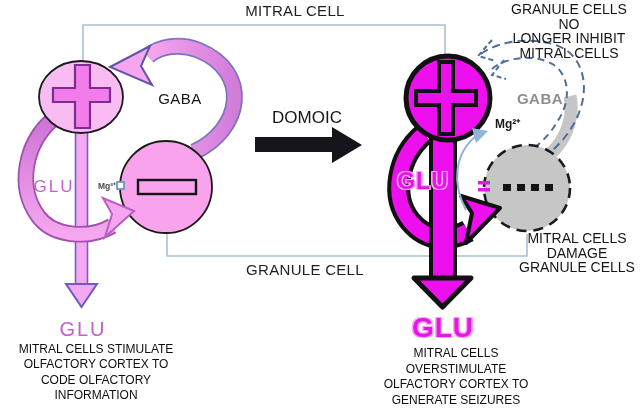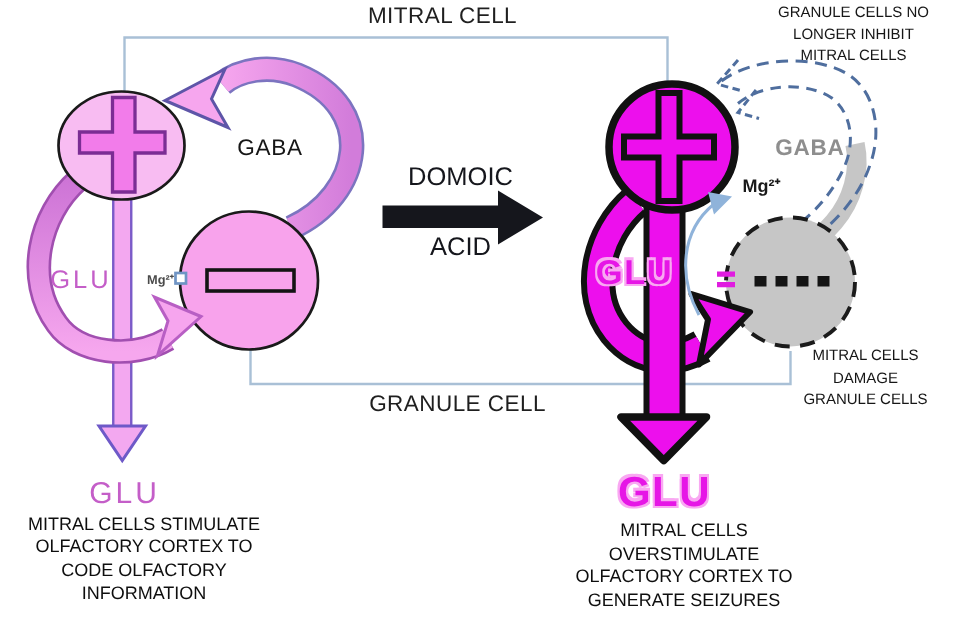--- a/index.html
+++ b/index.html
@@ -2,21 +2,21 @@
 <html><head>
 <meta charset="utf-8">
 <style>
   html,body{margin:0;padding:0;background:#fff;}
   #stage{
     position:relative;width:636px;height:412px;background:#ffffff;overflow:hidden;
     font-family:"Liberation Sans",sans-serif;color:#111;
   }
   .txt{position:absolute;white-space:pre-line;text-align:center;line-height:1.22;}
   .title{font-size:15px;color:#1f1f1f;letter-spacing:.3px;}
-  .note{font-size:10px;line-height:14.5px;color:#161616;}
+  .note{font-size:14px;line-height:14.5px;color:#161616;}
   .cap{font-size:12px;line-height:15.4px;color:#0e0e0e;}
   .gaba-l{font-size:15px;color:#161616;letter-spacing:.5px;}
   .gaba-r{font-size:15px;font-weight:bold;color:#8e8e8e;letter-spacing:.5px;}
   .glu-orchid{color:#c45ec8;letter-spacing:2px;}
   .glu-magenta{
     font-weight:bold;color:#e616e6;letter-spacing:1px;
     text-shadow:-1.4px -1.4px 0 #f9a8f2, 1.4px -1.4px 0 #f9a8f2,
                 -1.4px 1.4px 0 #f9a8f2, 1.4px 1.4px 0 #f9a8f2;
   }
   .mg{color:#1a1a1a;font-weight:bold;}
@@ -91,21 +91,20 @@
     <polyline points="504,60 492,75 506,79" fill="none" stroke="#4f6e9e" stroke-width="2" stroke-dasharray="5 3"></polyline>
 
     <path d="M466,210 C452,184 454,154 476,136" fill="none" stroke="#8fb3da" stroke-width="2"></path>
     <polygon points="472,128 488,131 476,143" fill="#8fb3da"></polygon>
   </svg>
 
   <div class="txt title" style="left:215px;top:2px;width:160px;">MITRAL CELL</div>
   <div class="txt" style="left:247px;top:108px;width:120px;font-size:17px;color:#15161c;">DOMOIC</div>
 
   <div class="txt title" style="left:225px;top:261px;width:160px;">GRANULE CELL</div>
-  <div class="txt" style="left:247px;top:155px;width:120px;font-size:17px;color:#15161c;">ACID</div>
 
   <div class="txt gaba-l" style="left:152px;top:90px;width:56px;">GABA</div>
   <div class="txt glu-orchid" style="left:33px;top:177px;width:42px;font-size:17px;">GLU</div>
   <div class="txt mg" style="left:88px;top:181px;width:28px;font-size:8.5px;text-align:right;color:#4a4a4a;">Mg²⁺</div>
   <div class="txt glu-orchid" style="left:52px;top:317px;width:62px;font-size:20px;">GLU</div>
   <div class="txt cap" style="left:9px;top:342px;width:174px;">MITRAL CELLS STIMULATE
 OLFACTORY CORTEX TO
 CODE OLFACTORY
 INFORMATION</div>
 

